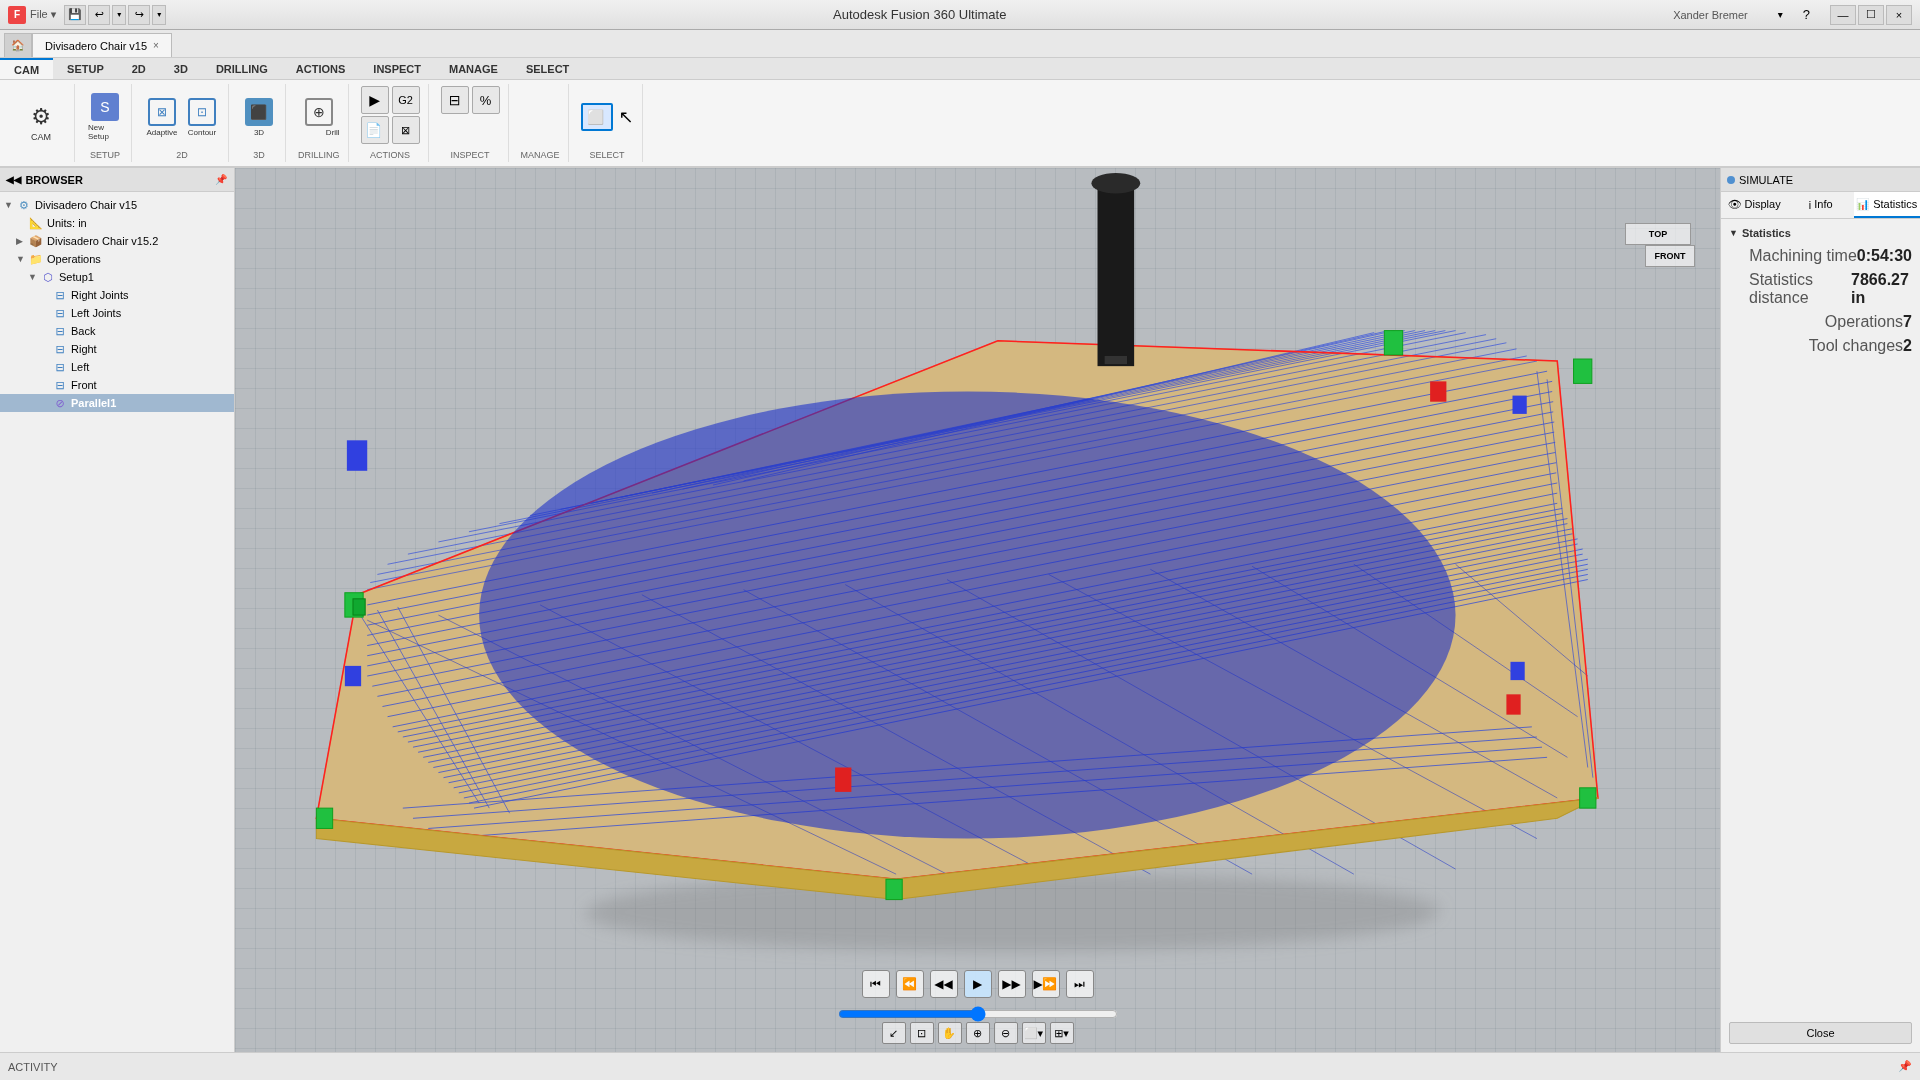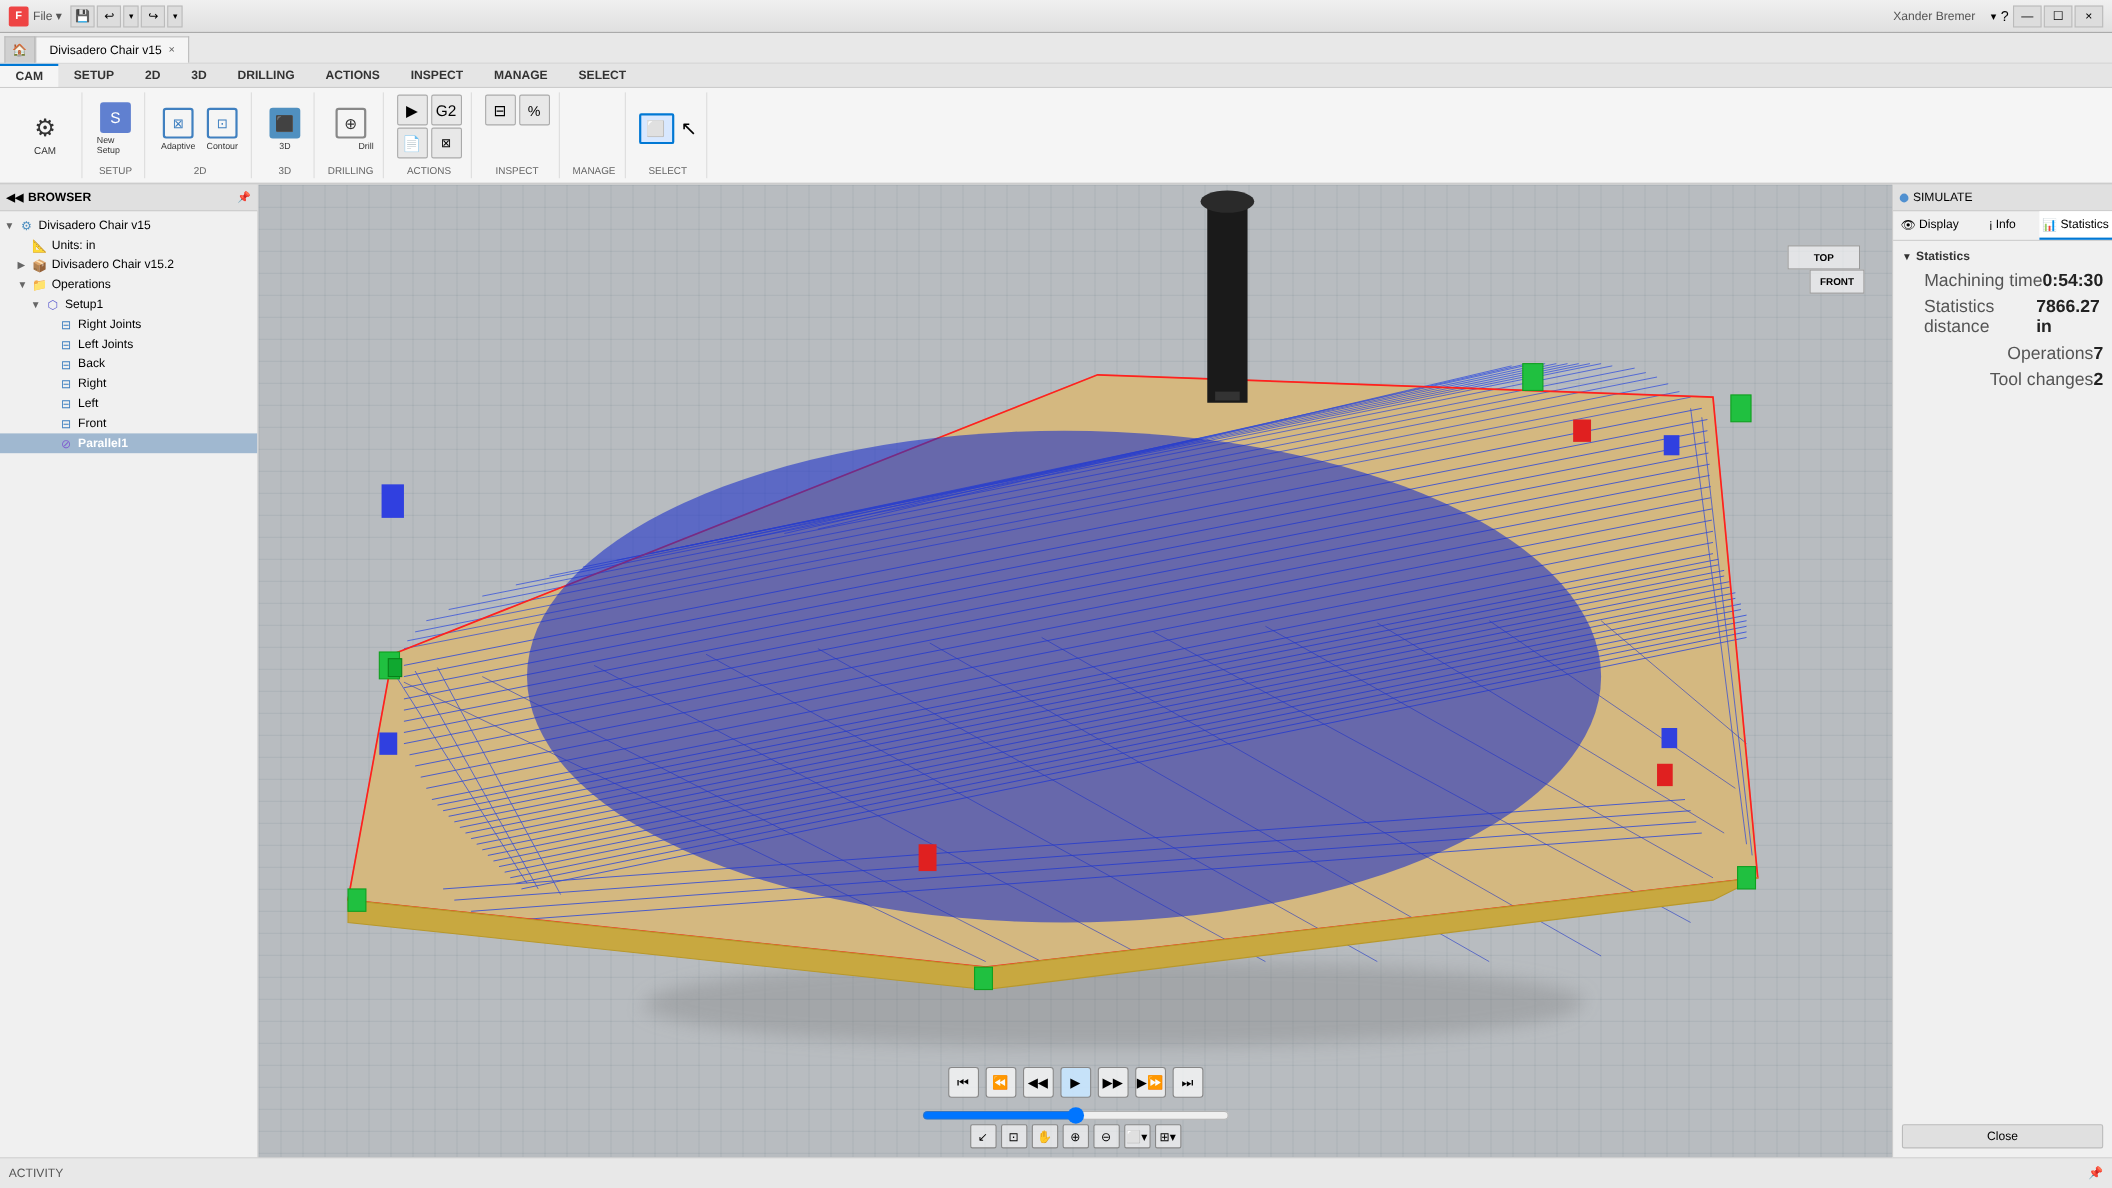--- a/index.html
+++ b/index.html
@@ -114,21 +114,22 @@
     <span style="font-size:11px;color:#555;">File ▾</span>
 
     <div style="display:flex;gap:2px;margin-left:4px;">
       <div style="width:22px;height:20px;background:#ddd;border:1px solid #bbb;display:flex;align-items:center;justify-content:center;font-size:11px;cursor:pointer;">💾</div>
       <div style="width:22px;height:20px;background:#ddd;border:1px solid #bbb;display:flex;align-items:center;justify-content:center;font-size:11px;cursor:pointer;">↩</div>
       <div style="width:14px;height:20px;background:#ddd;border:1px solid #bbb;display:flex;align-items:center;justify-content:center;font-size:8px;cursor:pointer;">▾</div>
       <div style="width:22px;height:20px;background:#ddd;border:1px solid #bbb;display:flex;align-items:center;justify-content:center;font-size:11px;cursor:pointer;">↪</div>
       <div style="width:14px;height:20px;background:#ddd;border:1px solid #bbb;display:flex;align-items:center;justify-content:center;font-size:8px;cursor:pointer;">▾</div>
     </div>
   </div>
-  <div style="display:flex;align-items:center;gap:4px;">
+  <div class="title">Autodesk Fusion 360 Ultimate</div>
+  <div style="display:flex;align-items:center;gap:20px;">
     <span class="user-area">Xander Bremer</span>
     <span style="font-size:10px;cursor:pointer;">▾</span>
     <span style="font-size:13px;cursor:pointer;">?</span>
     <div class="window-controls">
       <div class="win-btn">—</div>
       <div class="win-btn">☐</div>
       <div class="win-btn">×</div>
     </div>
   </div>
 </div>
@@ -215,21 +216,21 @@
           <span style="font-size:8px;margin-left:28px;">Drill</span>
         </div>
       </div>
       <div class="ribbon-group-label">DRILLING</div>
     </div>
 
     <div class="ribbon-group">
       <div class="ribbon-group-tools" style="flex-direction:column;gap:2px;">
         <div style="display:flex;gap:3px;">
           <div class="ribbon-btn-small" style="width:28px;height:28px;border:1px solid #aaa;background:#e8e8e8;">▶</div>
-          <div class="ribbon-btn-small" style="width:28px;height:28px;border:1px solid #aaa;background:#e8e8e8;font-size:14px;">G2</div>
+          <div class="ribbon-btn-small" style="width:28px;height:28px;border:1px solid #aaa;background:#e8e8e8;font-size:11px;">G2</div>
         </div>
         <div style="display:flex;gap:3px;">
           <div class="ribbon-btn-small" style="width:28px;height:28px;border:1px solid #aaa;background:#e8e8e8;font-size:14px;">📄</div>
           <div class="ribbon-btn-small" style="width:28px;height:28px;border:1px solid #aaa;background:#e8e8e8;font-size:11px;">⊠</div>
         </div>
       </div>
       <div class="ribbon-group-label">ACTIONS</div>
     </div>
 
     <div class="ribbon-group">

